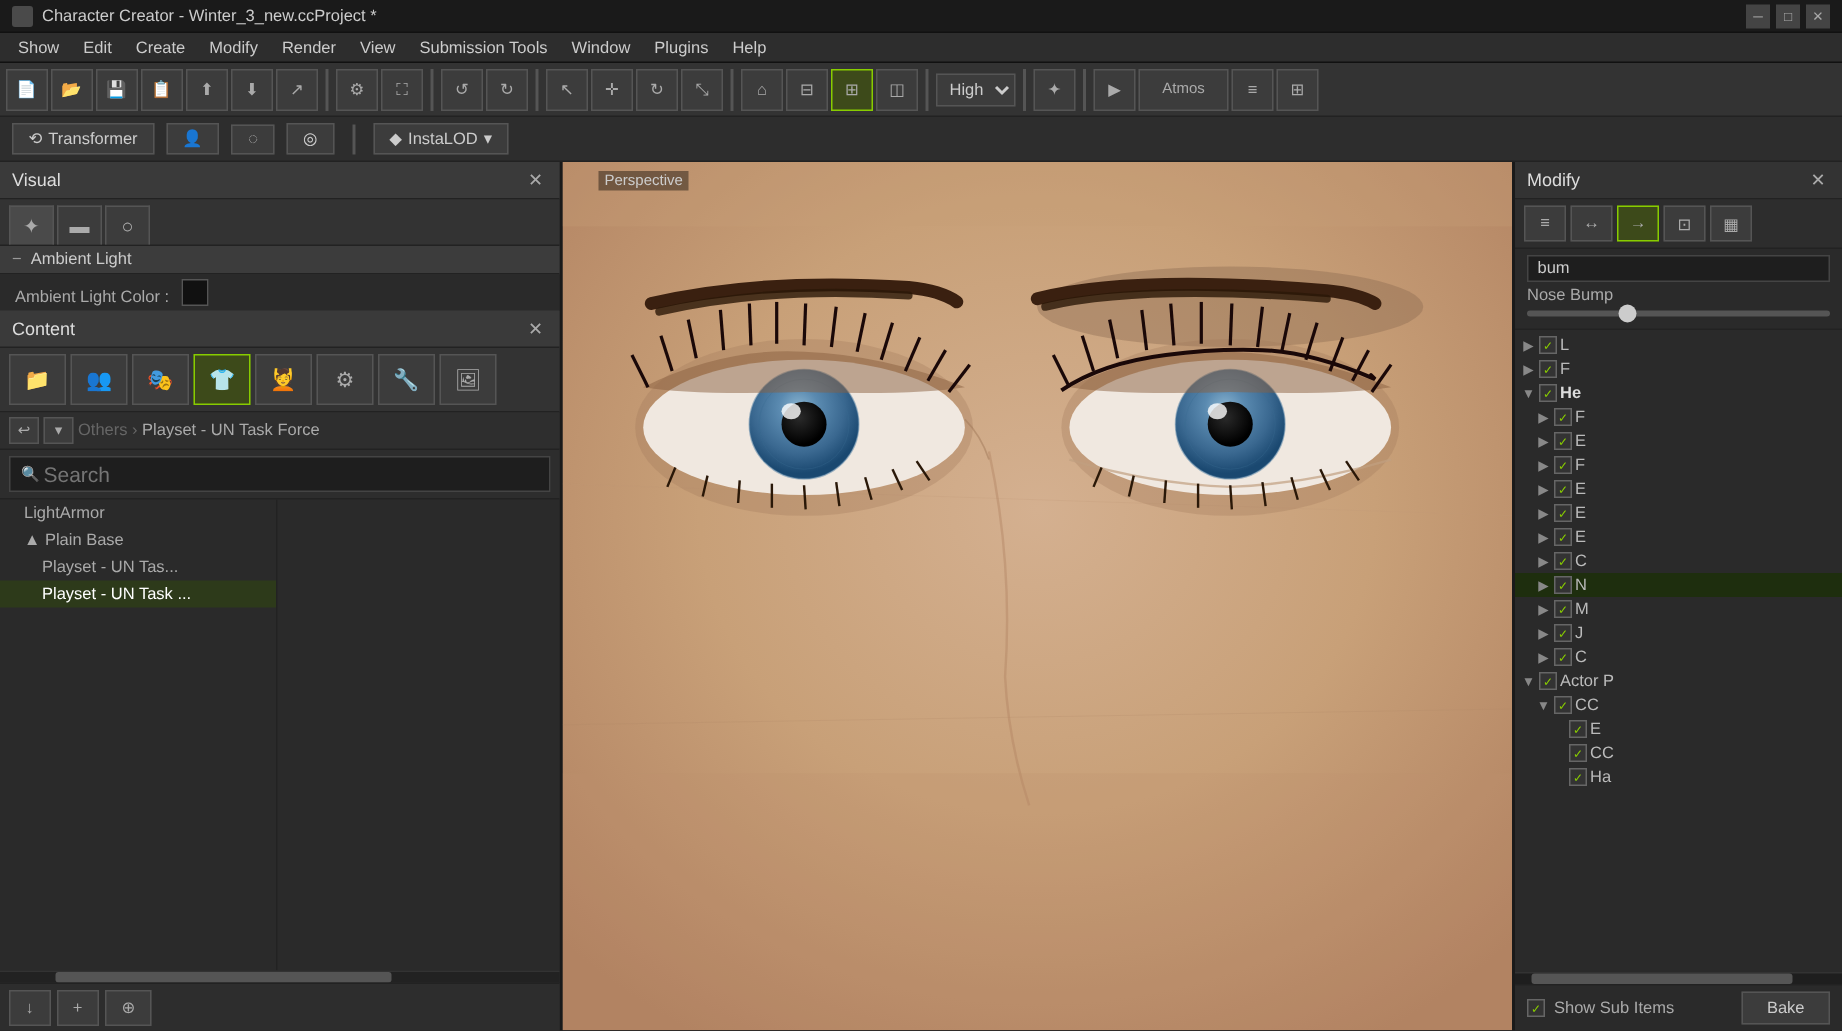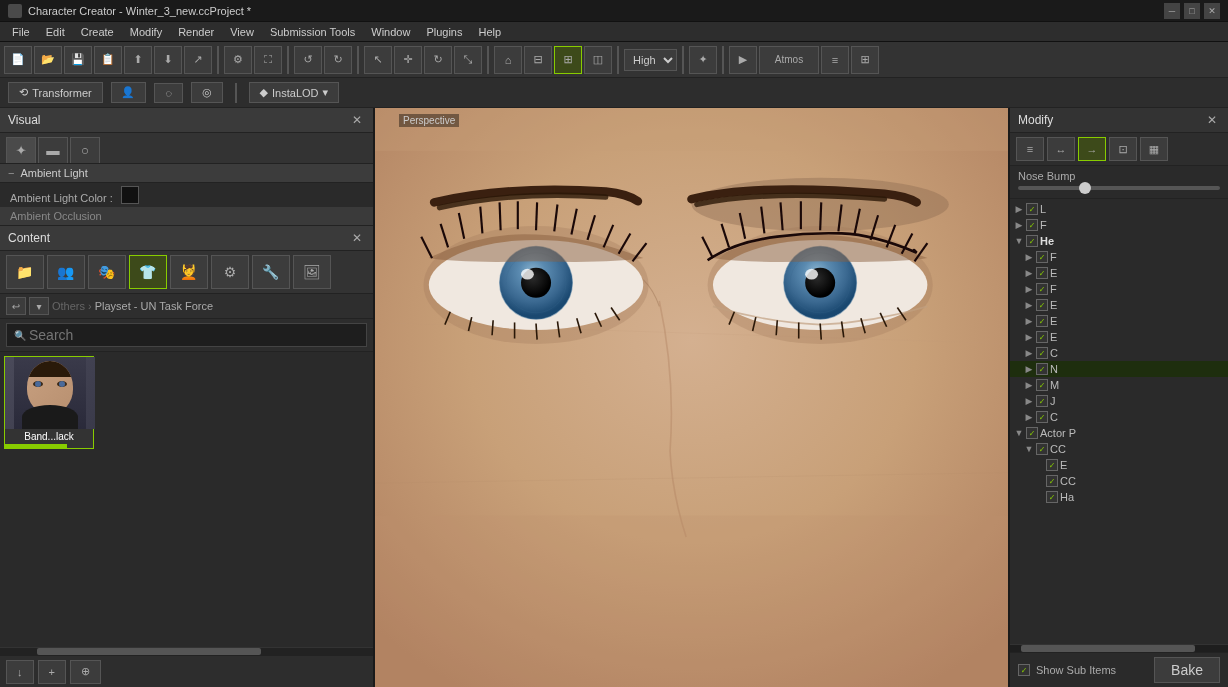--- a/index.html
+++ b/index.html
@@ -497,21 +497,21 @@
       display: flex; align-items: center; justify-content: center;
       font-size: 8px;
       color: #88cc00;
     }
 
     .bake-btn {
       background: #3c3c3c;
       border: 1px solid #555;
       color: #ccc;
       padding: 4px 16px;
-      font-size: 14px;
+      font-size: 11px;
       cursor: pointer;
       float: right;
     }
 
     
     ::-webkit-scrollbar { width: 6px; height: 6px; }
     ::-webkit-scrollbar-track { background: #1e1e1e; }
     ::-webkit-scrollbar-thumb { background: #555; border-radius: 3px; }
 
     
@@ -587,21 +587,21 @@
   <div class="app-icon"></div>
   <span class="title-text">Character Creator - Winter_3_new.ccProject *</span>
   <div class="window-controls">
     <button class="wc-btn">─</button>
     <button class="wc-btn">□</button>
     <button class="wc-btn">✕</button>
   </div>
 </div>
 
 <div id="menu-bar">
-  <span class="menu-item">File</span>
+  <span class="menu-item">Show</span>
   <span class="menu-item">Edit</span>
   <span class="menu-item">Create</span>
   <span class="menu-item">Modify</span>
   <span class="menu-item">Render</span>
   <span class="menu-item">View</span>
   <span class="menu-item">Submission Tools</span>
   <span class="menu-item">Window</span>
   <span class="menu-item">Plugins</span>
   <span class="menu-item">Help</span>
 </div>
@@ -674,23 +674,20 @@
         <button class="visual-tab-btn">○</button>
       </div>
       <div class="section-bar">
         <span class="minus">−</span>
         <span>Ambient Light</span>
       </div>
       <div class="property-row">
         <span class="property-label">Ambient Light Color :</span>
         <div class="color-swatch"></div>
       </div>
-      <div class="section-label-faded">
-        <span>Ambient Occlusion</span>
-      </div>
     </div>
 
     <div id="content-panel">
       <div class="panel-header">
         <span class="panel-title">Content</span>
         <span class="panel-close">✕</span>
       </div>
 
       <div class="content-icon-bar">
         <button class="content-icon-btn">📁</button>
@@ -714,49 +711,35 @@
 
       <div class="search-bar">
         <div class="search-icon-wrap" style="position:relative;">
           <span class="search-icon-inner">🔍</span>
           <input type="text" style="width: 100%; background: rgb(30, 30, 30); border: 1px solid rgb(68, 68, 68); color: rgb(204, 204, 204); padding: 3px 6px 3px 22px; font-size: 14px; outline: none;" placeholder="Search">
         </div>
       </div>
 
       <div class="content-main-area">
 
-
-        <div class="content-thumb-area">
-          <div class="thumb-card selected">
-            <div class="tc-img">
-
-              <div style="position:relative;width:72px;height:72px;overflow:hidden;">
-
-                <div style="position:absolute;inset:0;background:linear-gradient(180deg,#3a3a4a 0%,#2a2a3a 100%);"></div>
-
-                <div style="position:absolute;top:4px;left:50%;transform:translateX(-50%);width:46px;height:52px;background:linear-gradient(135deg,#c8a080,#b89070);border-radius:50% 50% 45% 45%;overflow:hidden;">
-
-                  <div style="position:absolute;top:0;left:0;right:0;height:16px;background:#2a1a0a;border-radius:50% 50% 0 0;"></div>
-
-                  <div style="position:absolute;top:20px;left:6px;width:10px;height:6px;background:#3a2a1a;border-radius:50%;overflow:hidden;">
-                    <div style="width:6px;height:6px;background:#4a6a9a;border-radius:50%;margin:0 auto;"></div>
-                  </div>
-                  <div style="position:absolute;top:20px;right:6px;width:10px;height:6px;background:#3a2a1a;border-radius:50%;overflow:hidden;">
-                    <div style="width:6px;height:6px;background:#4a6a9a;border-radius:50%;margin:0 auto;"></div>
-                  </div>
-                </div>
-
-                <div style="position:absolute;bottom:0;left:50%;transform:translateX(-50%);width:56px;height:24px;background:#1a1a1a;border-radius:50% 50% 0 0;"></div>
-              </div>
-            </div>
-            <div class="tc-label">Band...lack</div>
-
-            <div style="height:4px;background:#88cc00;width:70%;"></div>
+        <div class="content-list-area">
+          <div class="content-list-item">
+            <span>LightArmor</span>
+          </div>
+          <div class="content-list-item">
+            <span>▲ Plain Base</span>
+          </div>
+          <div class="content-list-item indent">
+            <span>Playset - UN Tas...</span>
+          </div>
+          <div class="content-list-item indent selected">
+            <span>Playset - UN Task ...</span>
           </div>
         </div>
+
       </div>
 
       <div class="bottom-scroll">
         <div class="bottom-scroll-thumb"></div>
       </div>
 
       <div class="content-bottom-bar">
         <button class="bottom-btn">↓</button>
         <button class="bottom-btn">+</button>
         <button class="bottom-btn">⊕</button>
@@ -903,20 +886,21 @@
 
     <div class="modify-icon-bar">
       <button class="modify-icon-btn">≡</button>
       <button class="modify-icon-btn">↔</button>
       <button class="modify-icon-btn active" style="border-color:#88cc00;background:#3d4a1a;">→</button>
       <button class="modify-icon-btn">⊡</button>
       <button class="modify-icon-btn">▦</button>
     </div>
 
     <div class="modify-props">
+      <input class="prop-input" type="text" value="bum" style="">
       <div class="prop-label-row">
         <span class="prop-label-text">Nose Bump</span>
       </div>
       <div class="slider-container">
         <div class="slider-track">
           <div class="slider-thumb"></div>
         </div>
       </div>
     </div>
 

